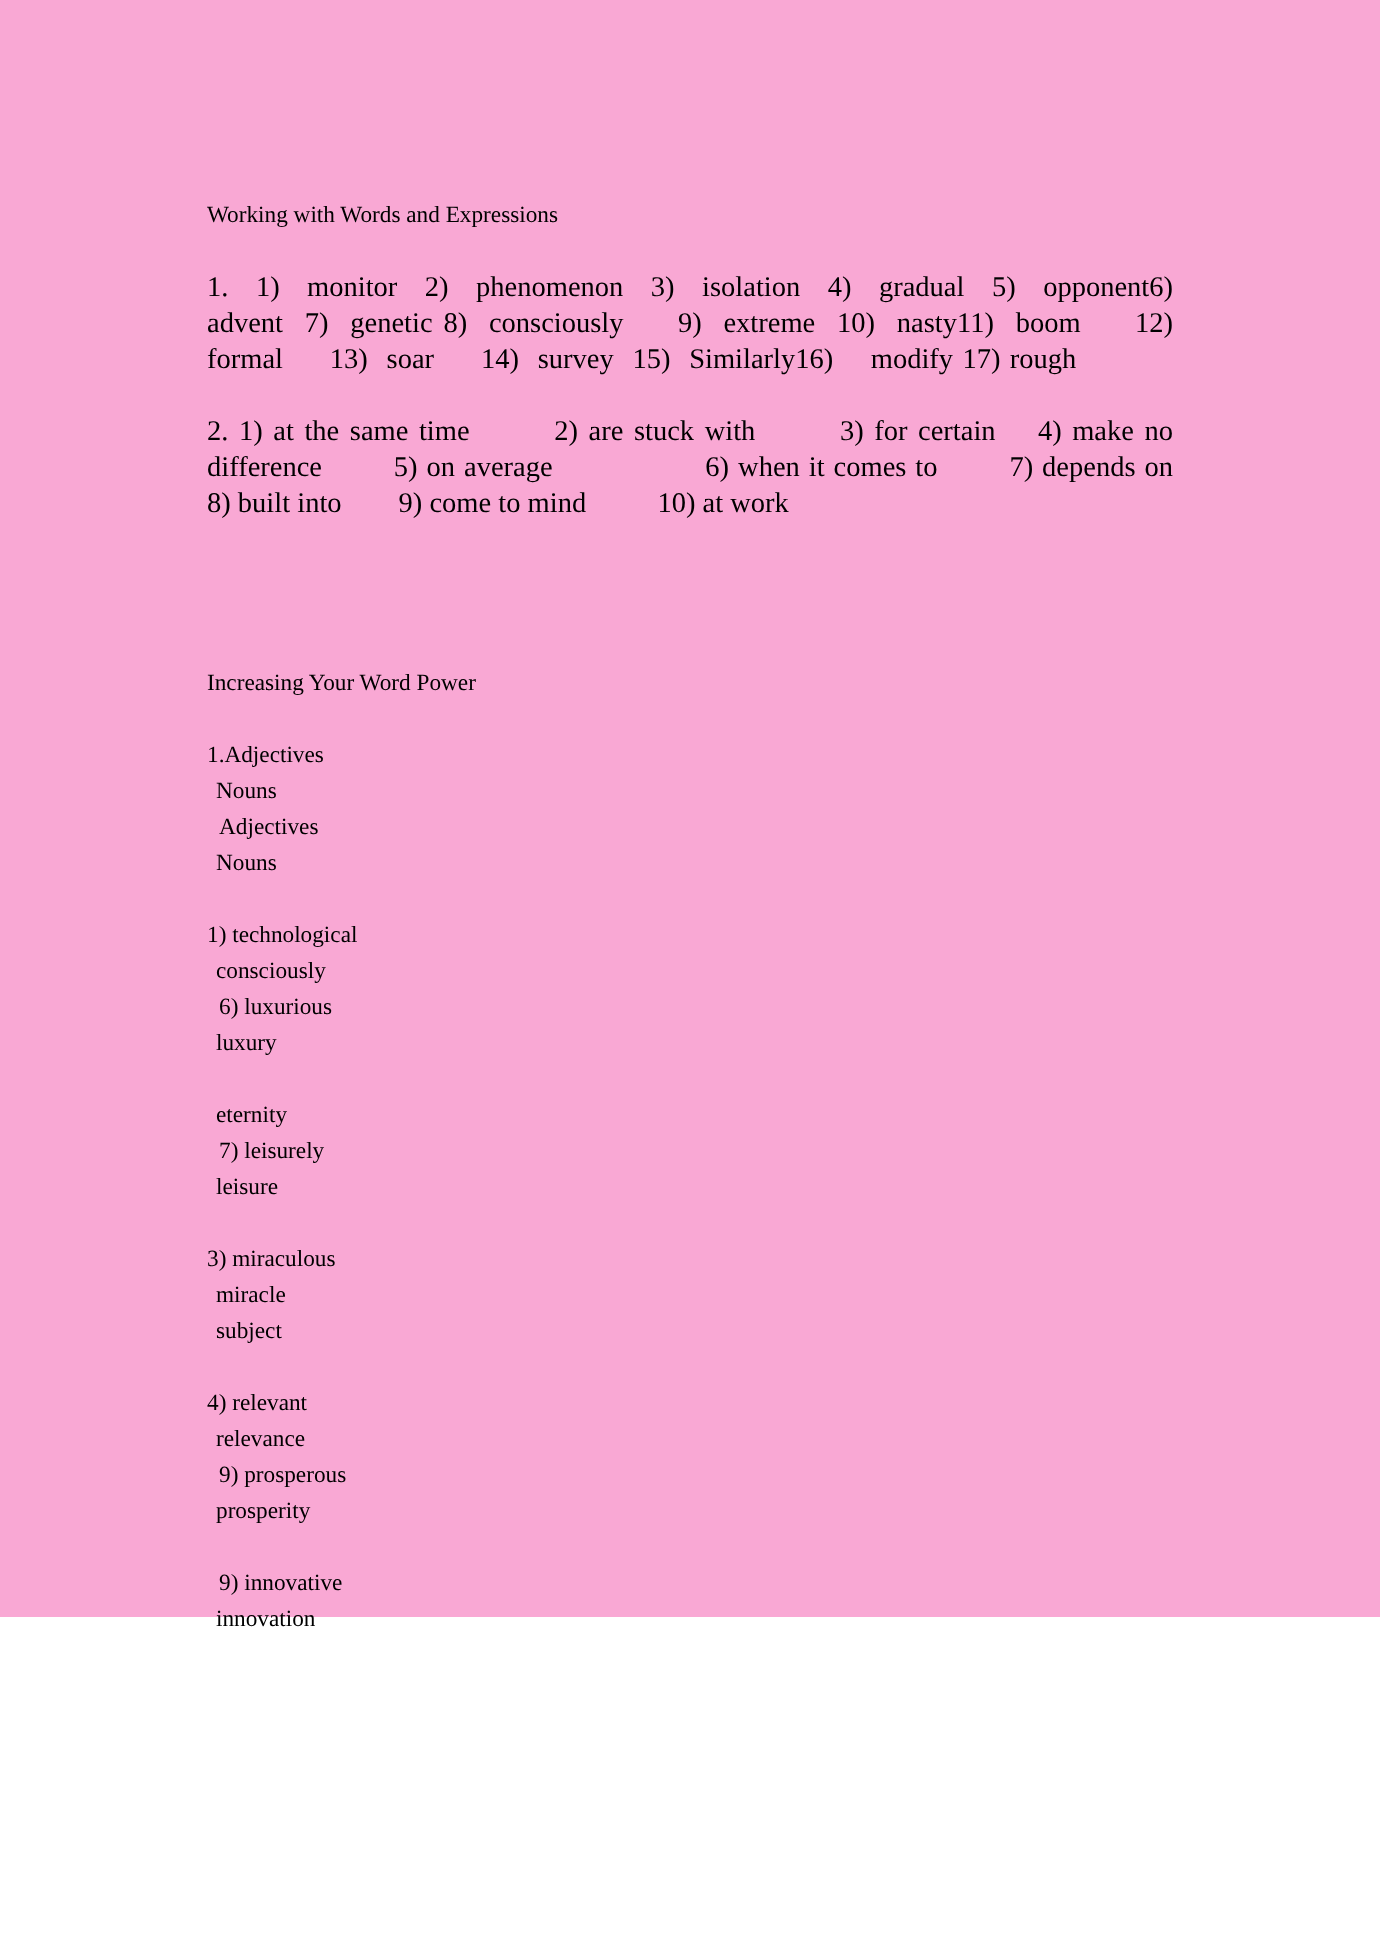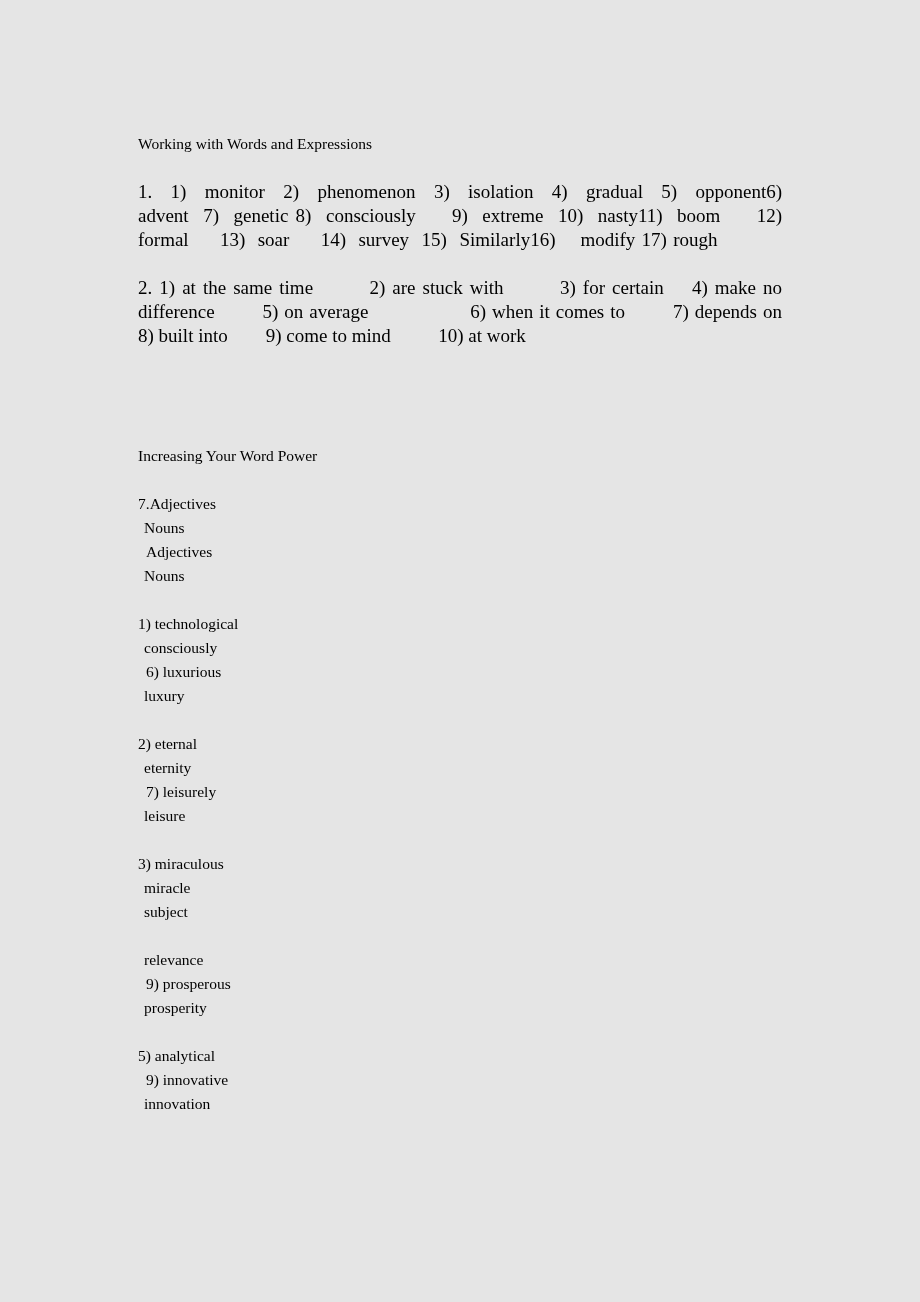--- a/index.html
+++ b/index.html
@@ -14,22 +14,22 @@
     font-family: "Liberation Serif", "DejaVu Serif", serif;
     color: #000000;
     overflow: hidden;
   }
 
   .page {
     position: absolute;
     left: 0;
     top: 0;
     width: 920px;
-    height: 1302px;
-    background: #e5e5e5;
+    height: 1078px;
+    background: #f9a8d4;
   }
 
   
   .content {
     position: absolute;
     left: 138px;
     top: 132px;
     width: 644px;
   }
 
@@ -87,62 +87,61 @@
 
     <p class="answer-para">2. 1) at the same time        2) are stuck with        3) for certain    4) make no difference        5) on average                 6) when it comes to        7) depends on            8) built into        9) come to mind          10) at work</p>
 
     <div class="spacer-4"></div>
 
     <p class="section-title">Increasing Your Word Power</p>
 
     <div class="spacer-1"></div>
 
     <div class="wp-block">
-      <div class="wp-line lead">7.Adjectives</div>
+      <div class="wp-line lead">1.Adjectives</div>
       <div class="wp-line sub">Nouns</div>
       <div class="wp-line sub2">Adjectives</div>
       <div class="wp-line sub">Nouns</div>
     </div>
 
     <div class="block-gap"></div>
 
     <div class="wp-block">
       <div class="wp-line lead">1) technological</div>
       <div class="wp-line sub">consciously</div>
       <div class="wp-line sub2">6) luxurious</div>
       <div class="wp-line sub">luxury</div>
     </div>
 
     <div class="block-gap"></div>
 
     <div class="wp-block">
-      <div class="wp-line lead">2) eternal</div>
       <div class="wp-line sub">eternity</div>
       <div class="wp-line sub2">7) leisurely</div>
       <div class="wp-line sub">leisure</div>
     </div>
 
     <div class="block-gap"></div>
 
     <div class="wp-block">
       <div class="wp-line lead">3) miraculous</div>
       <div class="wp-line sub">miracle</div>
       <div class="wp-line sub">subject</div>
     </div>
 
     <div class="block-gap"></div>
 
     <div class="wp-block">
+      <div class="wp-line lead">4) relevant</div>
       <div class="wp-line sub">relevance</div>
       <div class="wp-line sub2">9) prosperous</div>
       <div class="wp-line sub">prosperity</div>
     </div>
 
     <div class="block-gap"></div>
 
     <div class="wp-block">
-      <div class="wp-line lead">5) analytical</div>
       <div class="wp-line sub2">9) innovative</div>
       <div class="wp-line sub">innovation</div>
     </div>
 
   </div>
 </div>
 
 </body></html>

